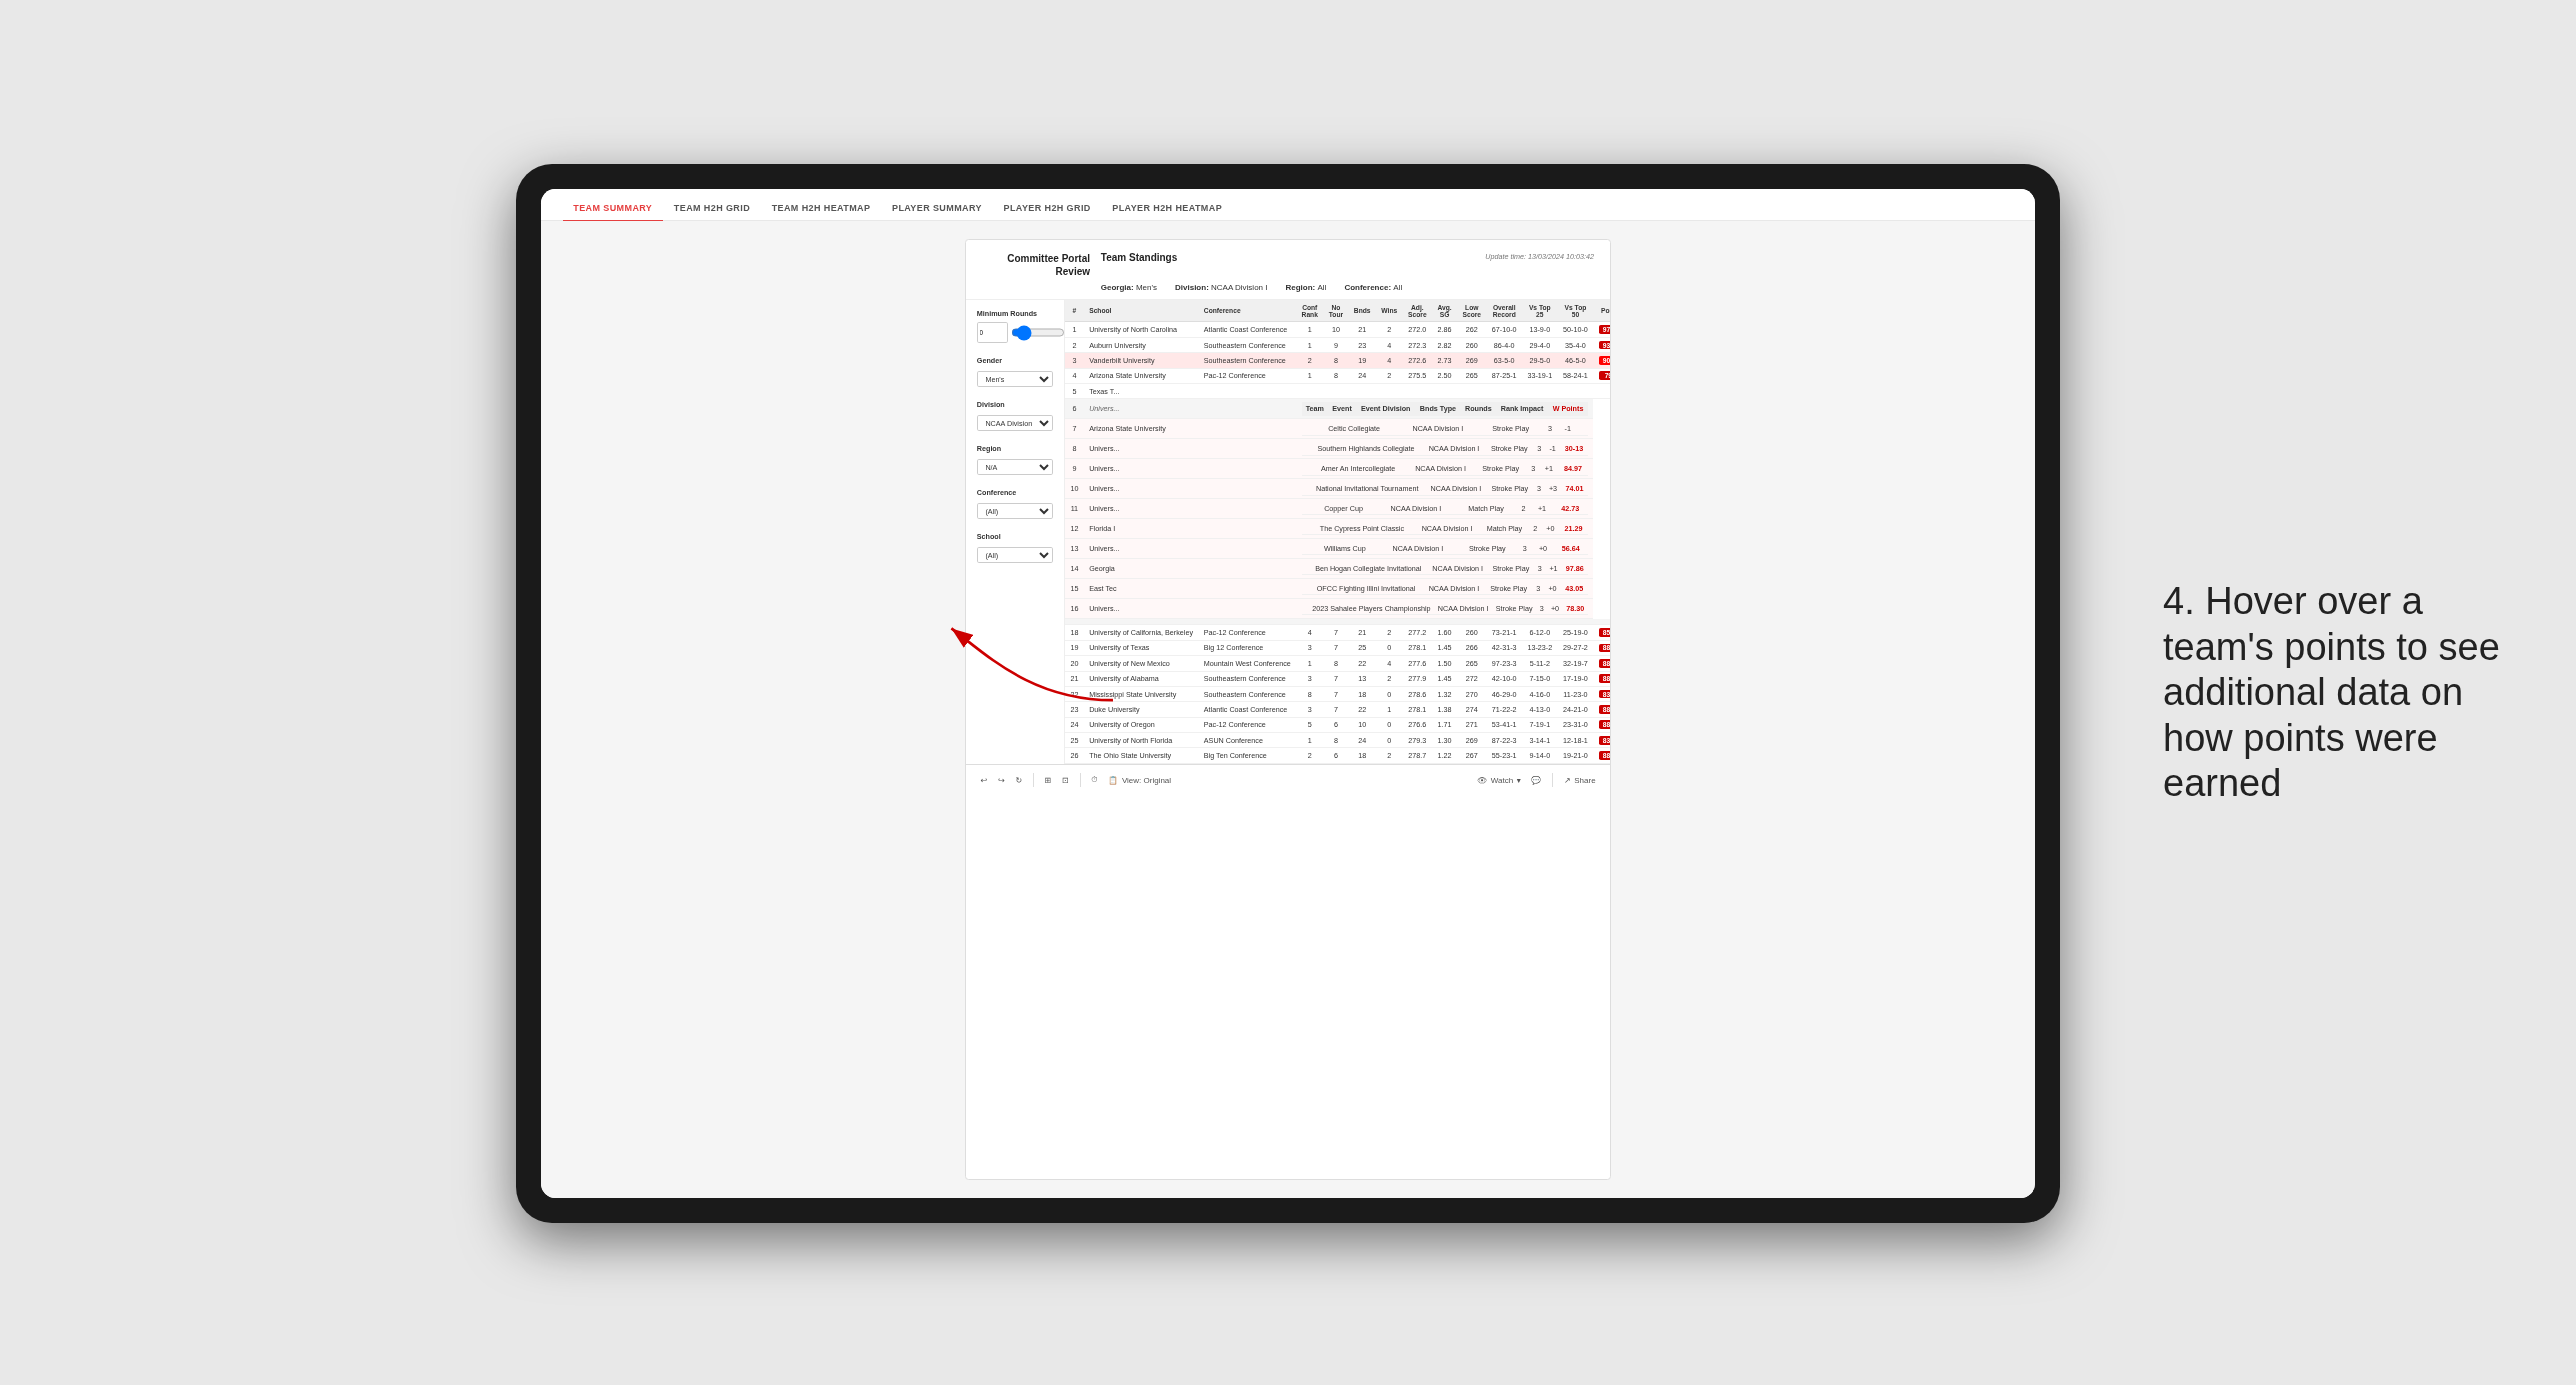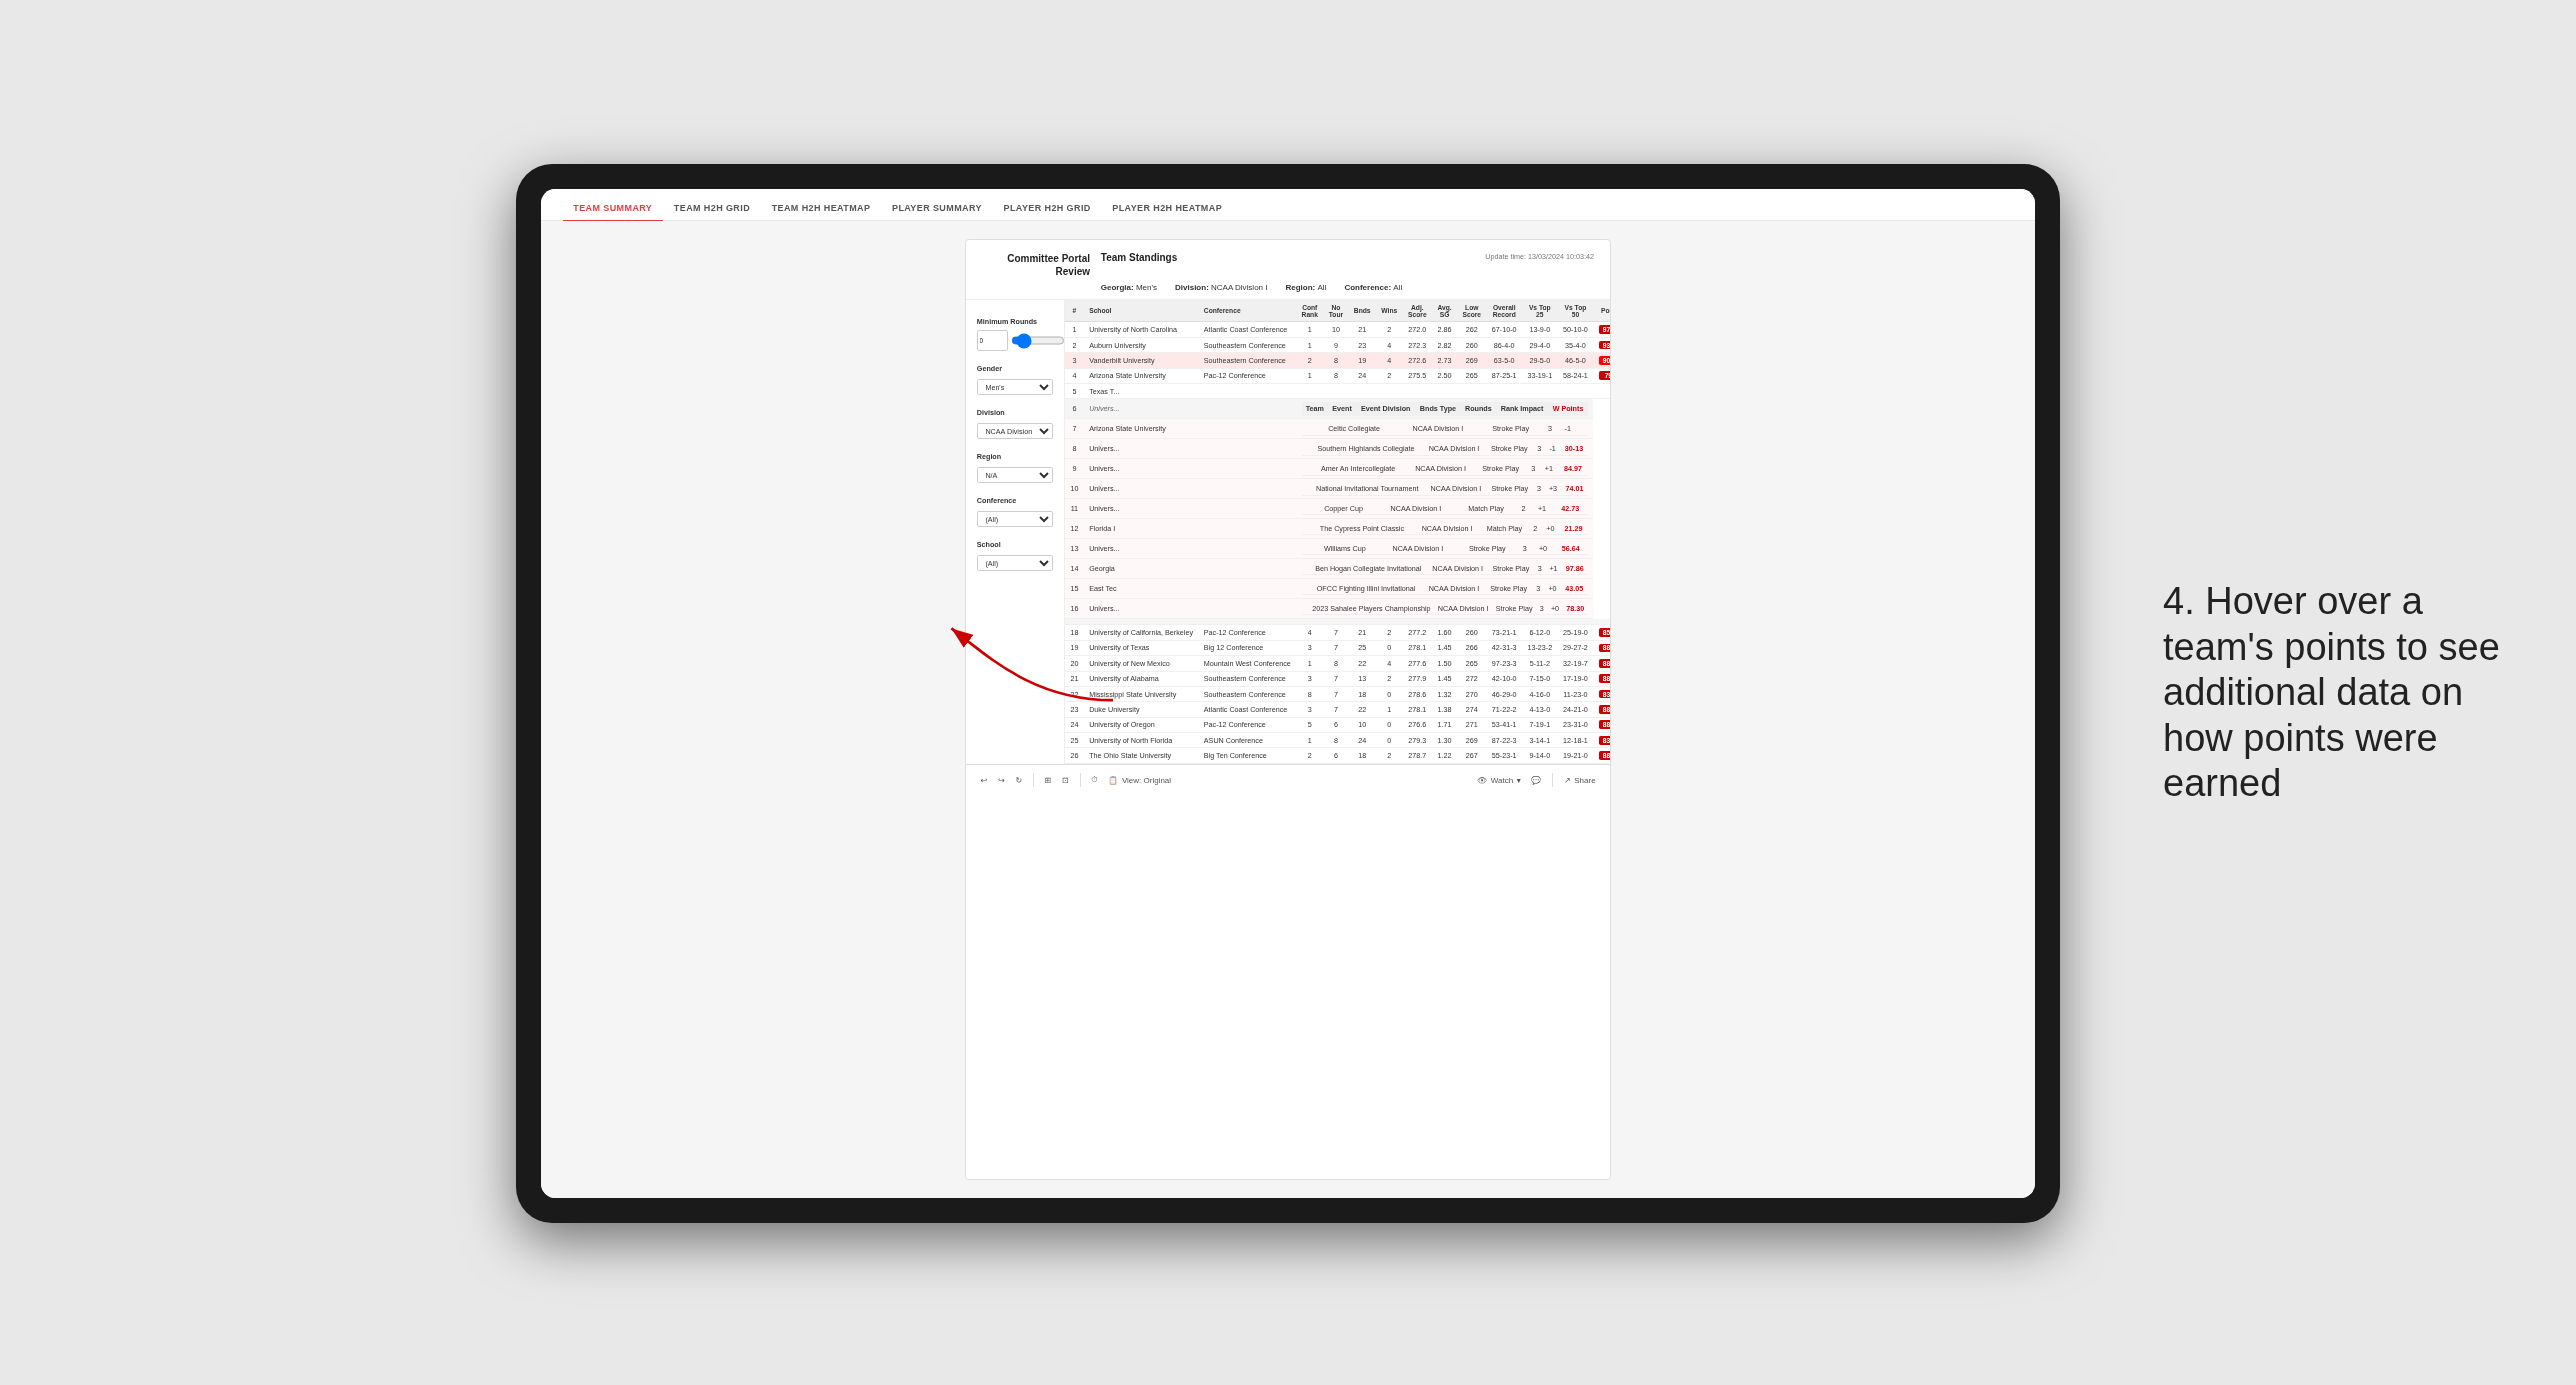--- a/index.html
+++ b/index.html
@@ -187,40 +187,40 @@
       gap: 18px;
       font-size: 8px;
       color: #333;
     }
 
     .update-time {
       font-size: 7.2px;
       color: #777;
       text-align: right;
       white-space: nowrap;
+      font-style: italic;
     }
 
     
     .sidebar-filters {
       width: 99px;
       padding: 9px 10.8px;
       border-right: 0.9px solid #eee;
       flex-shrink: 0;
     }
 
     .filter-group {
       margin-bottom: 12.6px;
     }
 
     .filter-label {
       font-size: 7.2px;
       font-weight: 700;
       color: #333;
       margin-bottom: 3.6px;
-      margin-top: 8px;
     }
 
     .filter-select {
       width: 100%;
       font-size: 7.2px;
       padding: 1.8px 3.6px;
       border: 0.9px solid #ccc;
       border-radius: 1.8px;
       background: #fff;
       color: #333;

